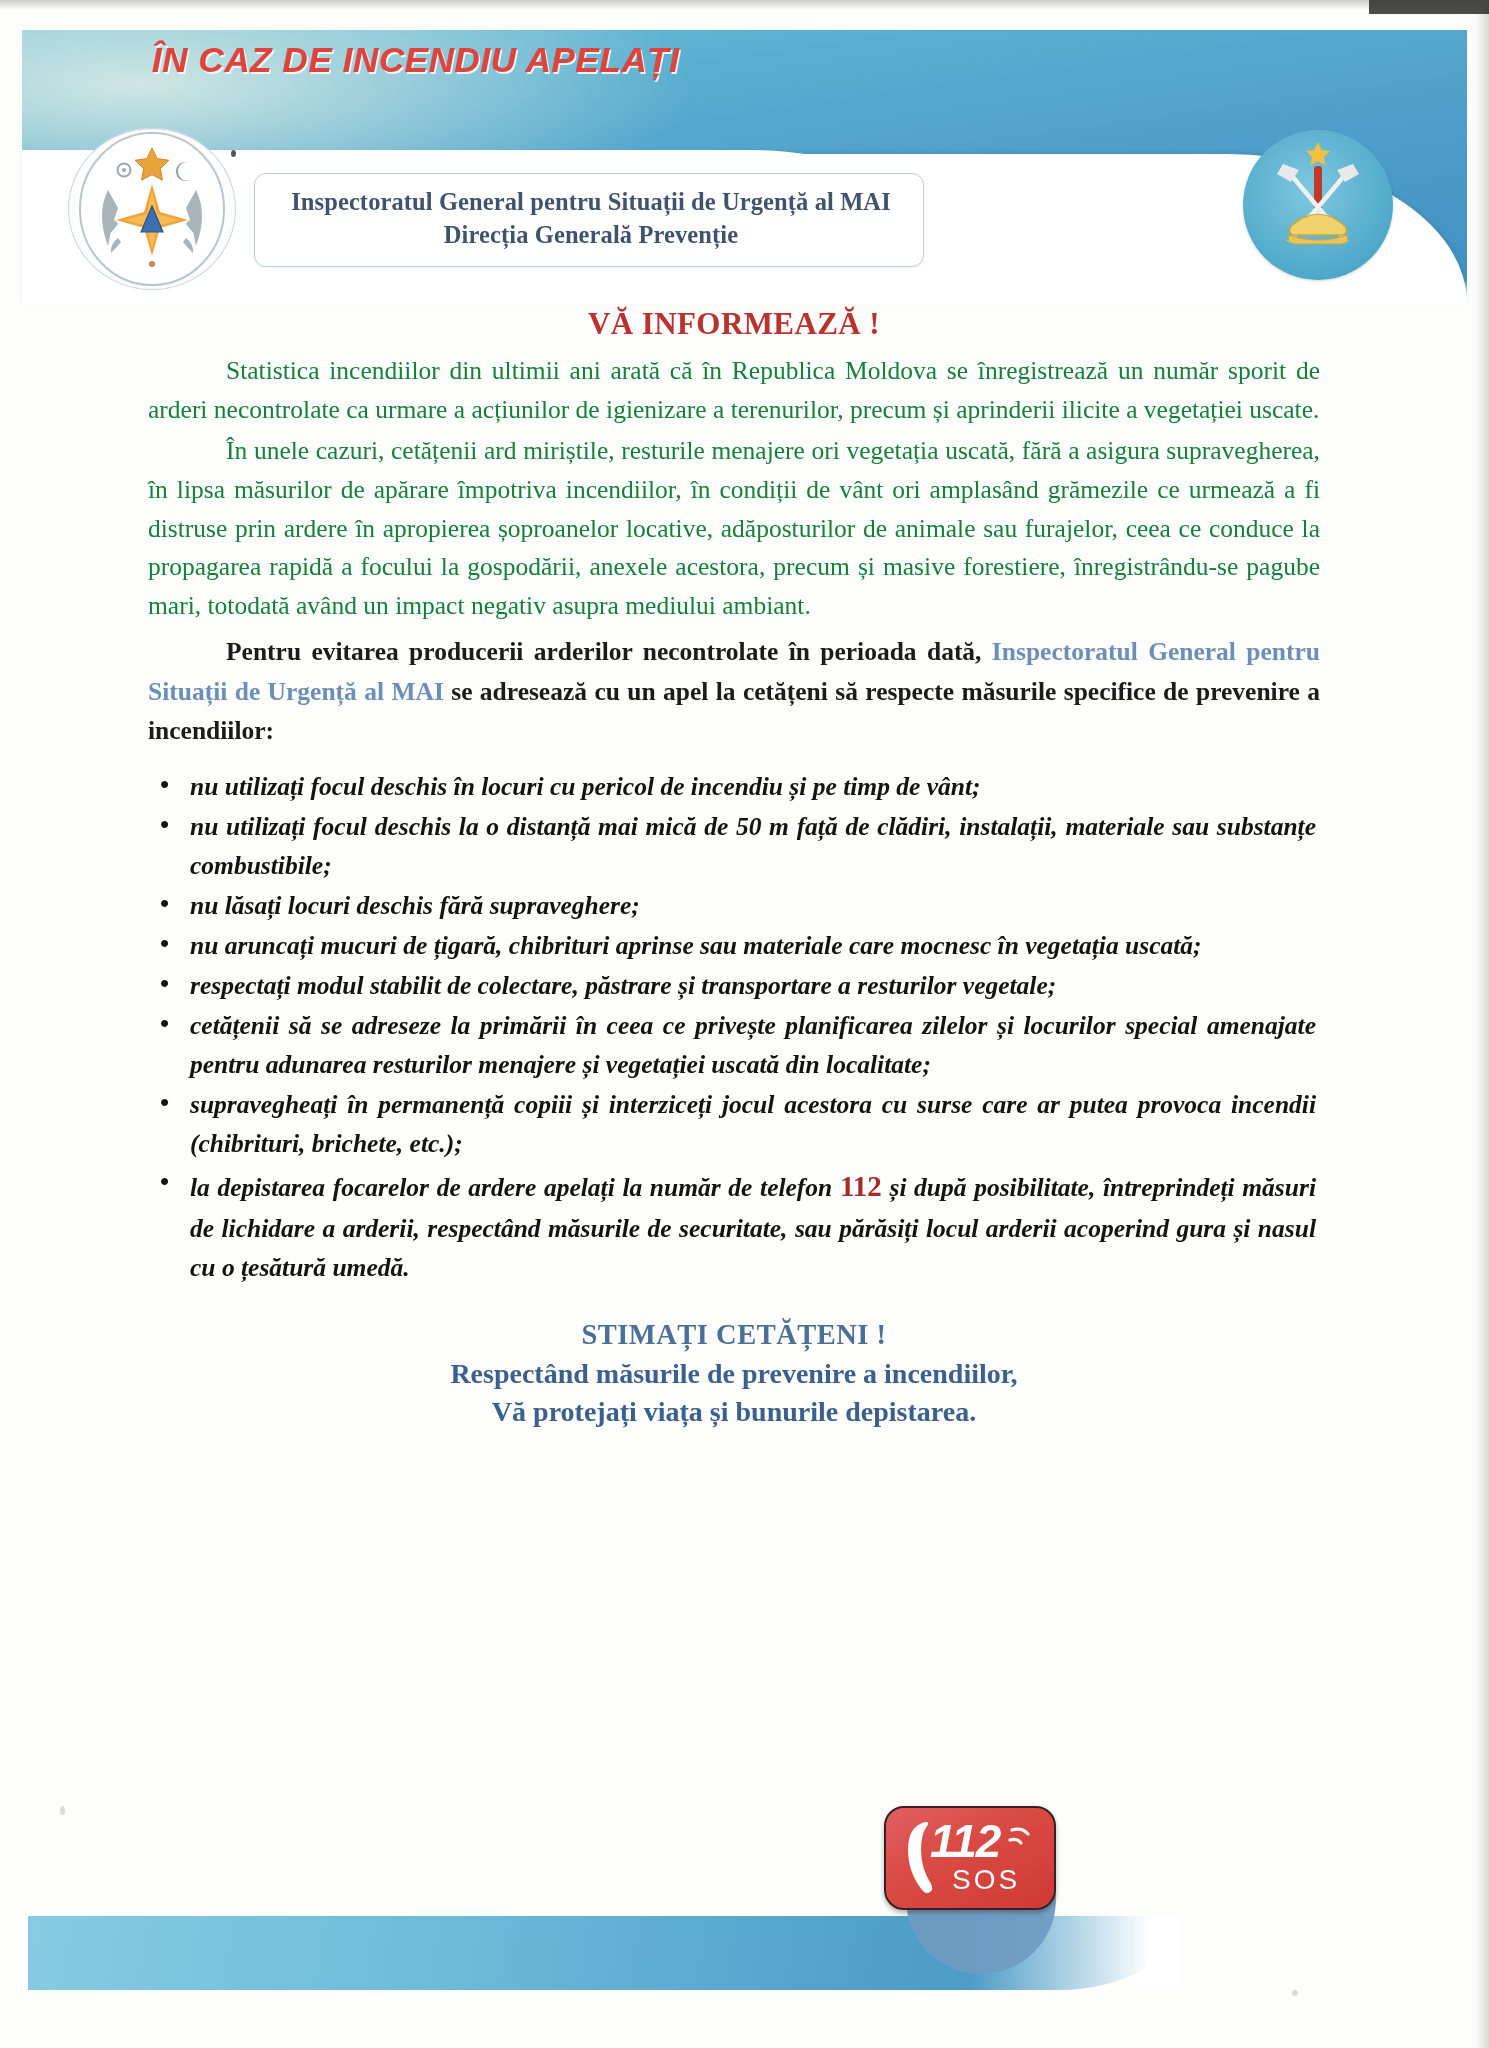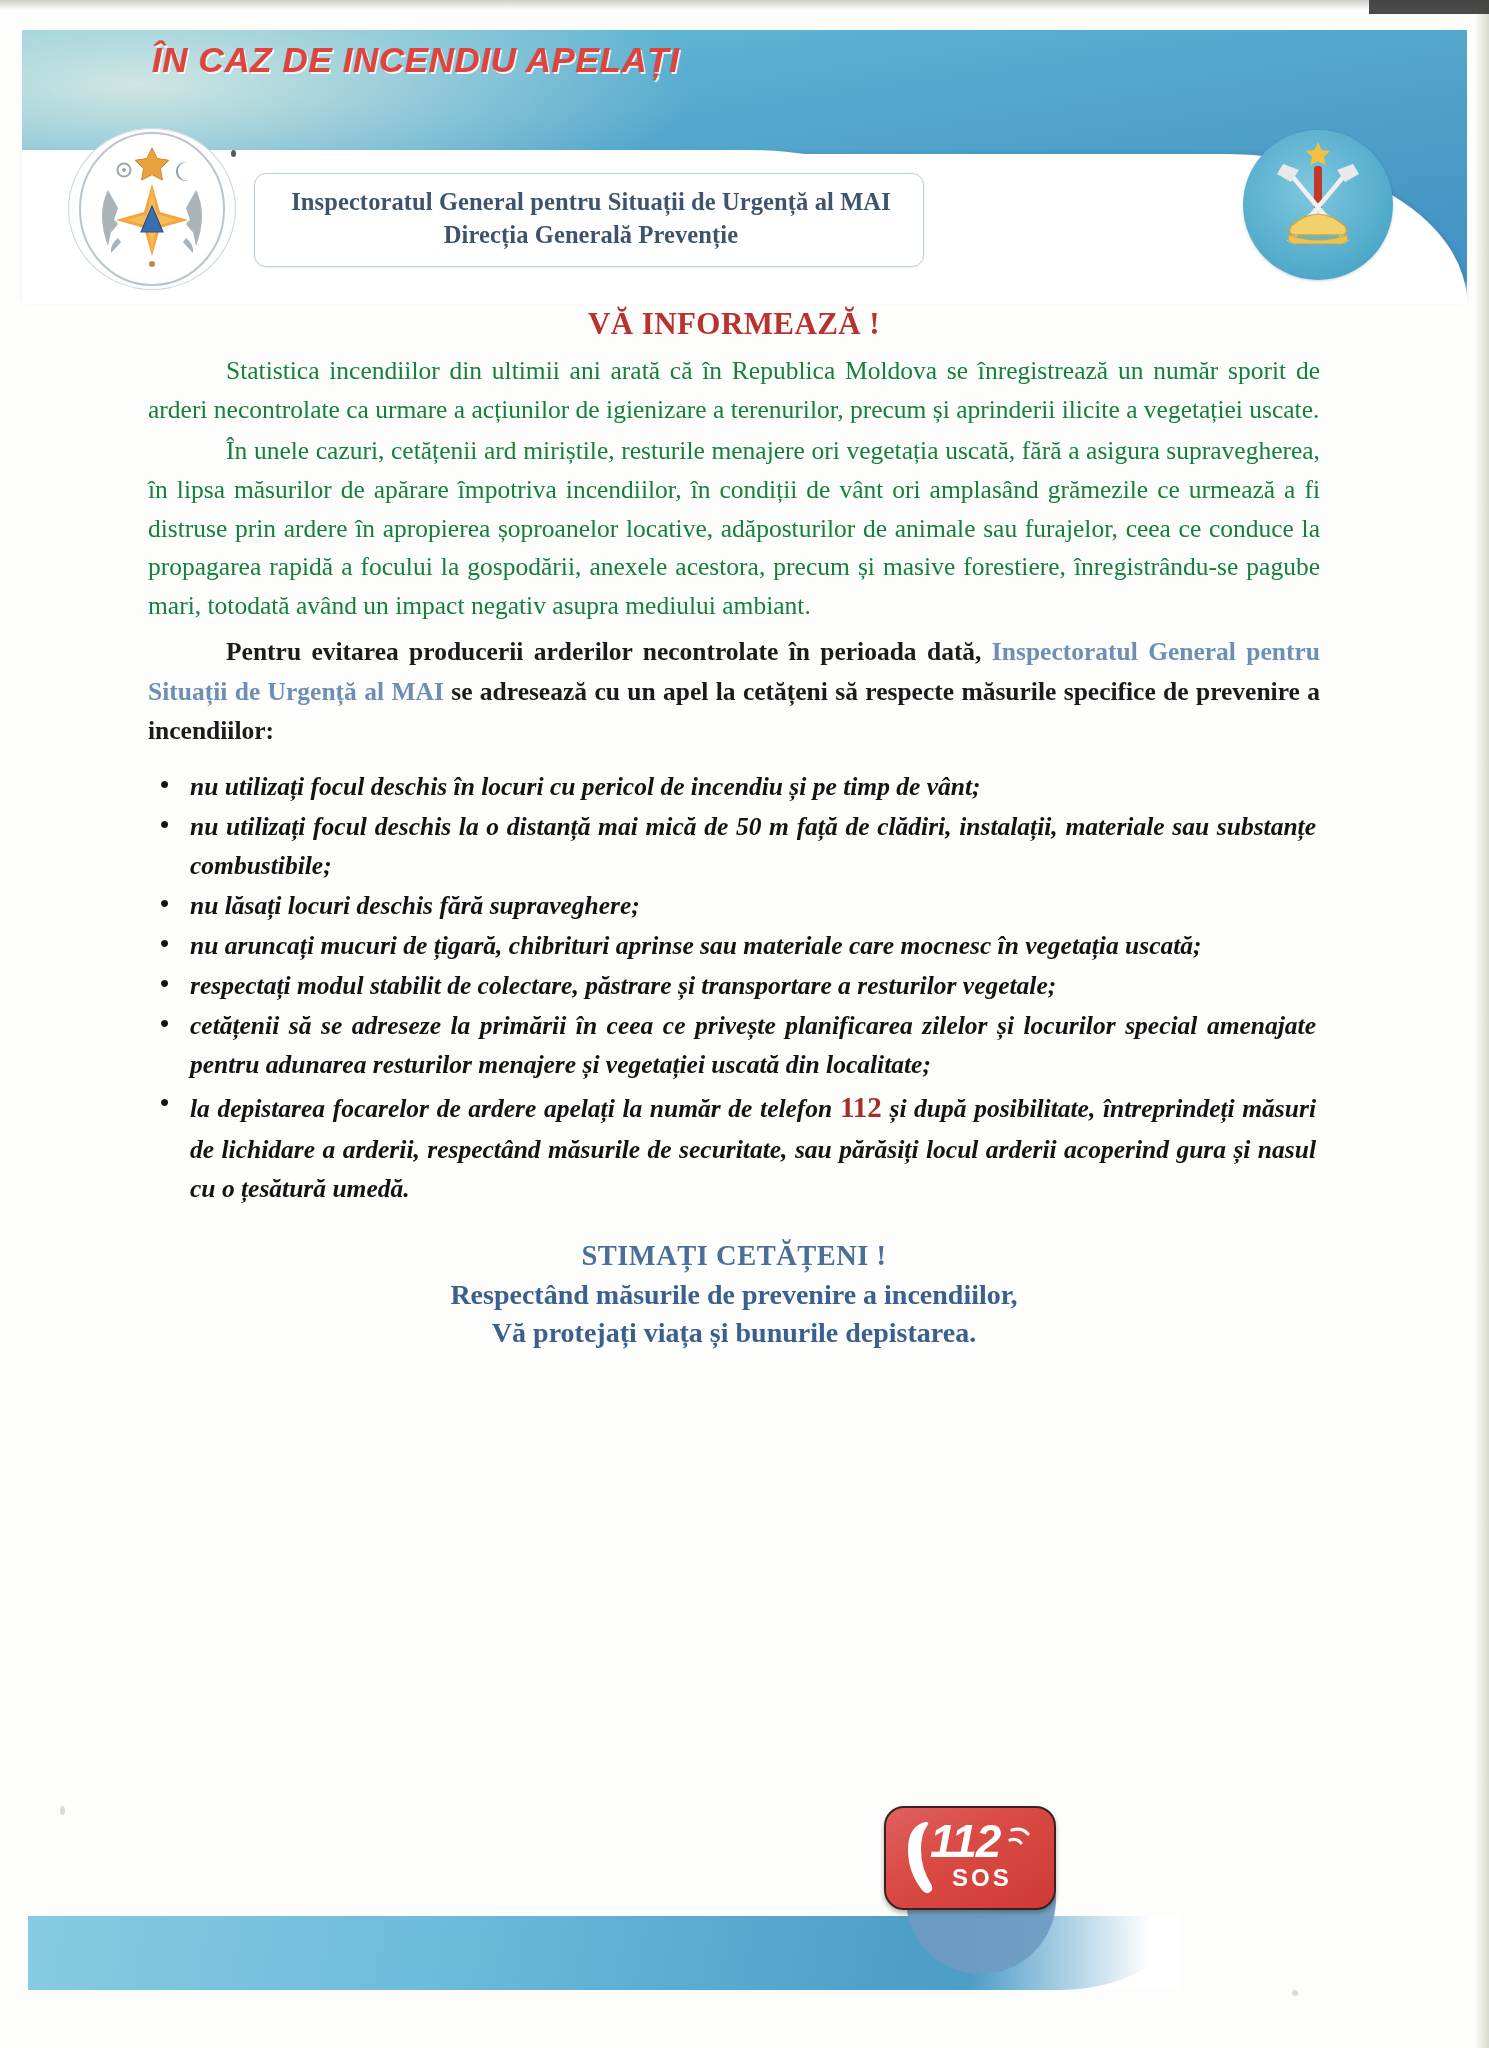--- a/index.html
+++ b/index.html
@@ -378,20 +378,21 @@
 
     <p class="lead"><span>Pentru evitarea producerii arderilor necontrolate în perioada dată, </span><span class="blue-strong">Inspectoratul General pentru Situații de Urgență al MAI</span><span> se adresează cu un apel la cetățeni să respecte măsurile specifice de prevenire a incendiilor:</span></p>
 
     <ul class="measures">
       <li>nu utilizați focul deschis în locuri cu pericol de incendiu și pe timp de vânt;</li>
       <li>nu utilizați focul deschis la o distanță mai mică de 50 m față de clădiri, instalații, materiale sau substanțe combustibile;</li>
       <li>nu lăsați locuri deschis fără supraveghere;</li>
       <li>nu aruncați mucuri de țigară, chibrituri aprinse sau materiale care mocnesc în vegetația uscată;</li>
       <li>respectați modul stabilit de colectare, păstrare și transportare a resturilor vegetale;</li>
       <li>cetățenii să se adreseze la primării în ceea ce privește planificarea zilelor și locurilor special amenajate pentru adunarea resturilor menajere și vegetației uscată din localitate;</li>
+      <li>supravegheați în permanență copiii și interziceți jocul acestora cu surse care ar putea provoca incendii (chibrituri, brichete, etc.);</li>
       <li><span>la depistarea focarelor de ardere apelați la număr de telefon </span><span class="num112">112</span><span> și după posibilitate, întreprindeți măsuri de lichidare a arderii, respectând măsurile de securitate, sau părăsiți locul arderii acoperind gura și nasul cu o țesătură umedă.</span></li>
     </ul>
 
     <div id="closing">
       <div class="c1">STIMAȚI CETĂȚENI !</div>
       <div class="c2">Respectând măsurile de prevenire a incendiilor,</div>
       <div class="c3">Vă protejați viața și bunurile depistarea.</div>
     </div>
   </div>
 
@@ -406,20 +407,20 @@
       <svg viewBox="0 0 168 100" xmlns="http://www.w3.org/2000/svg">
         <g fill="#ffffff">
           <path d="M34 16 q-12 6 -12 26 q0 22 14 40 q4 5 8 2 q4 -3 1 -8 q-10 -16 -10 -34 q0 -16 6 -24 q3 -4 -1 -4 q-3 0 -6 2z"></path>
         </g>
         <g stroke="#ffffff" stroke-width="3.2" fill="none" stroke-linecap="round" opacity=".95">
           <path d="M126 22 q10 -3 16 4"></path>
           <path d="M124 32 q7 -2 11 3"></path>
         </g>
       </svg>
       <div style="position:absolute;left:44px;top:10px;font-family:'Liberation Sans',sans-serif;font-weight:bold;font-style:italic;font-size:46px;color:#fff;letter-spacing:-1px;line-height:1;">112</div>
-      <div style="position:absolute;left:66px;top:58px;font-family:'Liberation Sans',sans-serif;font-weight:bold;font-size:24px;color:#fff;letter-spacing:3px;line-height:1;">SOS</div>
+      <div style="position:absolute;left:66px;top:58px;font-family:'Liberation Sans',sans-serif;font-weight:normal;font-size:28px;color:#fff;letter-spacing:3px;line-height:1;">SOS</div>
     </div>
   </div>
 
   <div class="speck" style="left:60px;top:1806px;width:5px;height:9px;"></div>
   <div class="speck" style="left:1292px;top:1990px;width:6px;height:6px;"></div>
   <div class="speck" style="left:231px;top:150px;width:5px;height:7px;background:#2d2d2d;opacity:.8;"></div>
 </div>
 
 </body></html>

